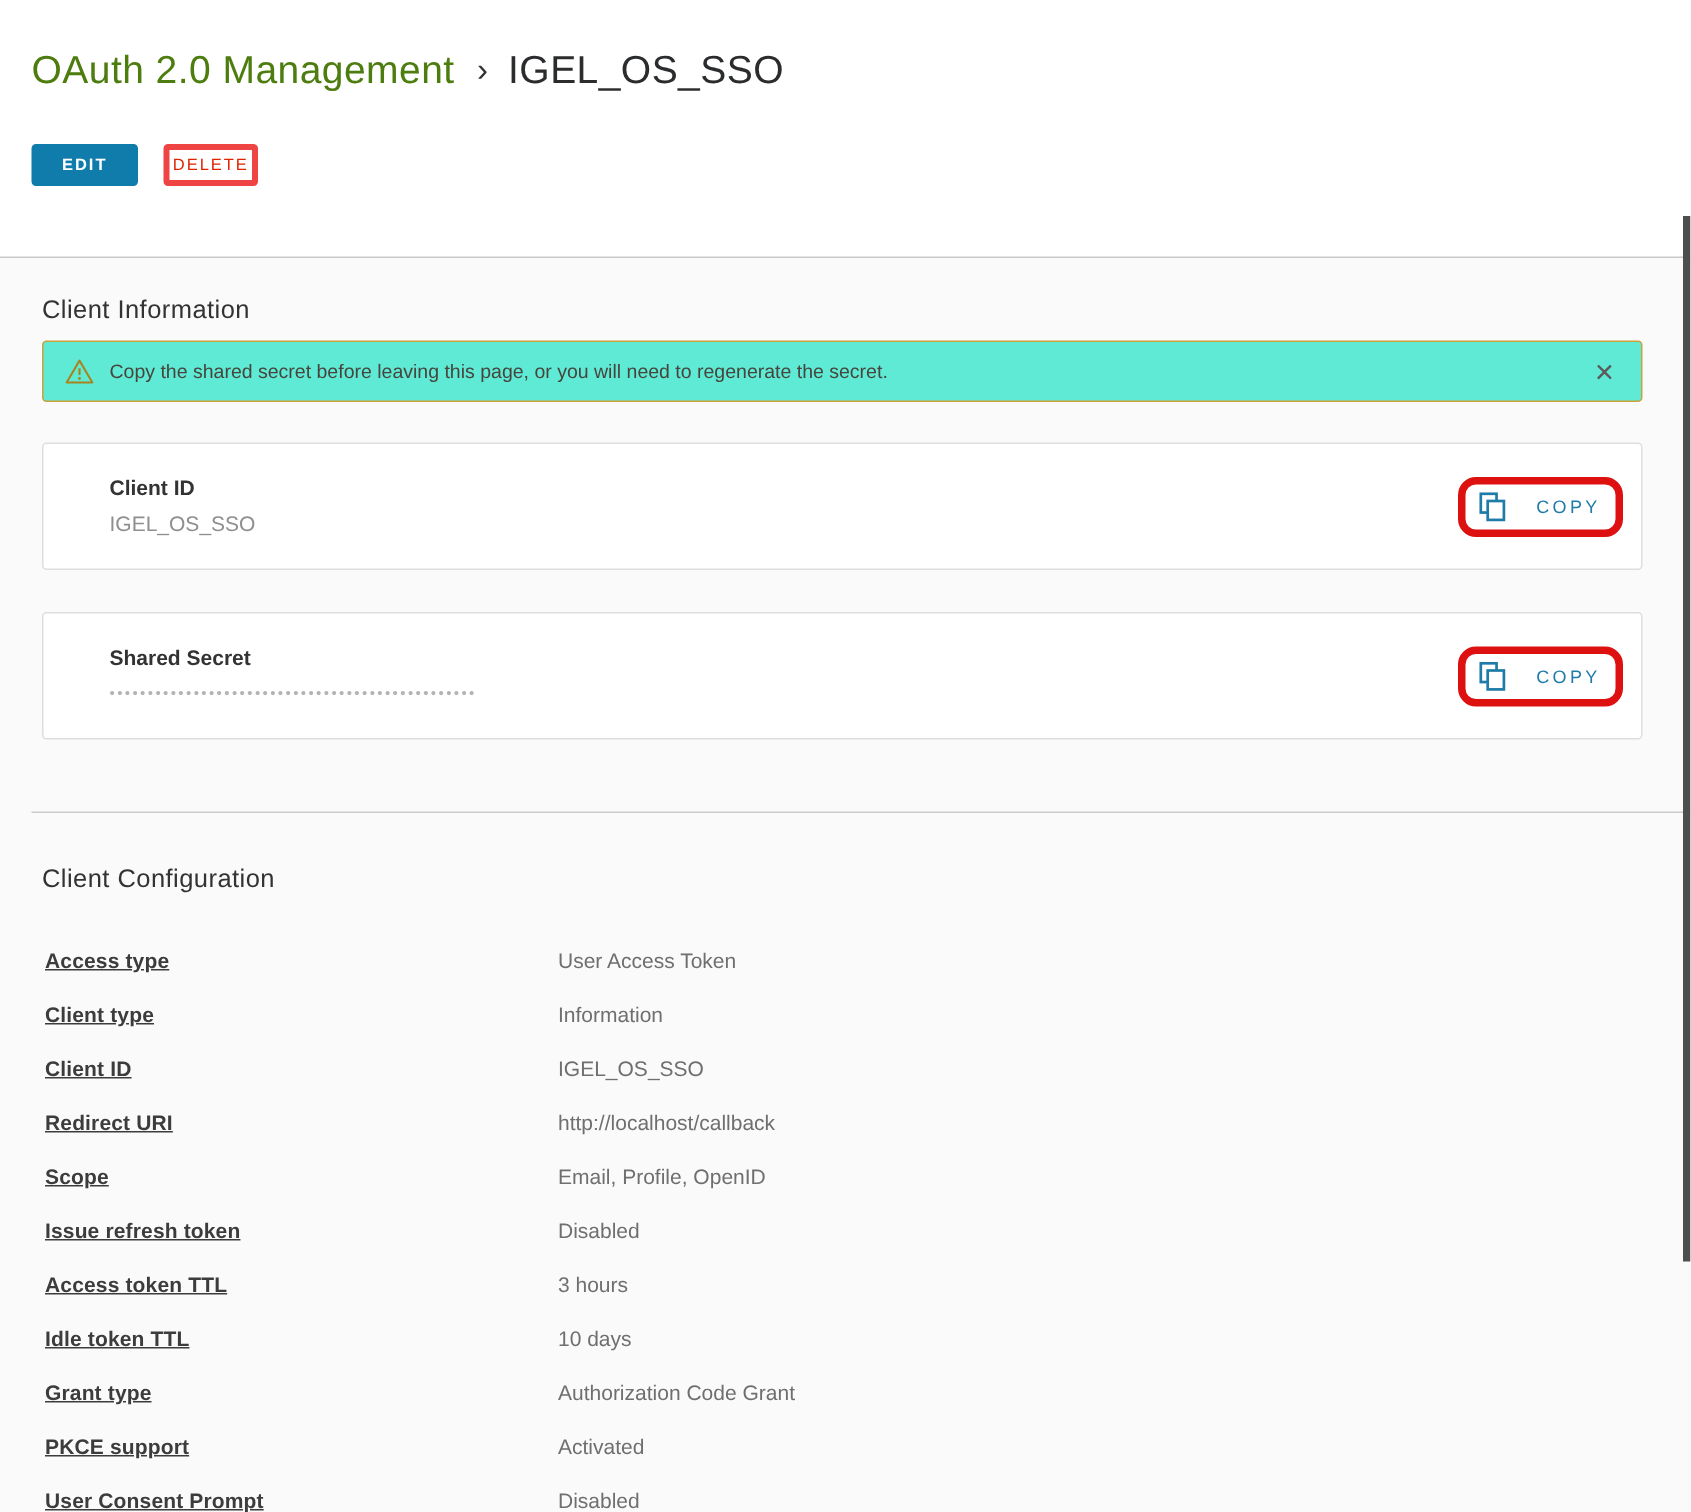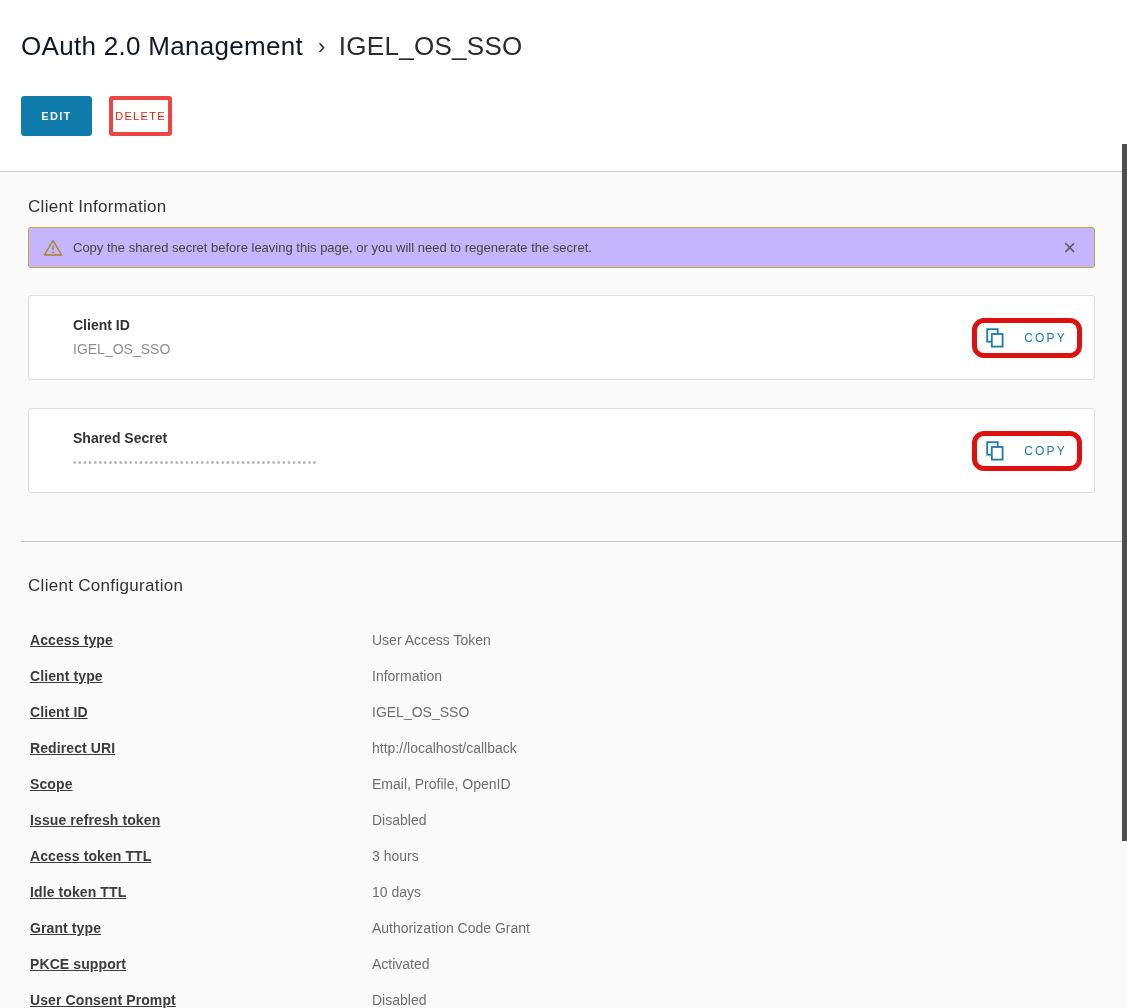--- a/index.html
+++ b/index.html
@@ -4,36 +4,36 @@
 <style>
   html,body{margin:0;padding:0;}
   body{
     width:1127px;height:1008px;position:relative;overflow:hidden;
     background:#ffffff;font-family:"Liberation Sans",sans-serif;
     -webkit-font-smoothing:antialiased;
   }
   
   .page-header{height:143px;box-sizing:border-box;background:#fff;}
   .title-row{margin:28px 0 0 21px;font-size:26px;font-weight:300;letter-spacing:.3px;line-height:36px;white-space:nowrap;}
-  .title-parent{color:#0f172a;}
+  .title-parent{color:#4d7c0f;}
   .title-sep{color:#313335;font-size:22px;margin:0 13px 0 15px;vertical-align:1px;}
   .title-current{color:#2b2c2e;}
   .btn-row{margin:31px 0 0 21px;display:flex;align-items:center;}
-  .btn{box-sizing:border-box;height:40px;border-radius:3px;font-family:"Liberation Sans",sans-serif;
+  .btn{box-sizing:border-box;height:28px;border-radius:3px;font-family:"Liberation Sans",sans-serif;
        font-size:11px;letter-spacing:1.3px;cursor:pointer;display:inline-flex;align-items:center;justify-content:center;}
   .btn-primary{background:#0f7cab;border:1px solid #0f7cab;color:#fff;font-weight:600;width:71px;}
   .btn-danger-outline{background:transparent;border:4px solid #ef4444;color:#e12200;font-weight:500;width:63px;margin-left:17px;}
   
   .content{height:865px;box-sizing:border-box;background:#fafafa;border-top:1px solid #c9c9c9;position:relative;}
   .section-heading{margin:0;font-size:17px;font-weight:400;color:#333;letter-spacing:.3px;line-height:20px;}
   .h-info{margin:25px 0 0 28px;}
   .h-config{margin:34px 0 0 28px;}
   
   .banner{box-sizing:border-box;margin:10px 0 0 28px;width:1067px;height:41px;
-          background:#c4b5fd;border:1px solid #c8a23c;border-radius:3px;
+          background:#5eead4;border:1px solid #c8a23c;border-radius:3px;
           display:flex;align-items:center;padding:0 12px 0 14px;}
   .banner-text{margin-left:10px;font-size:13px;color:#47453d;}
   .banner-close{margin-left:auto;background:none;border:none;padding:0 6px;cursor:pointer;
                 font-size:22px;line-height:1;color:#5a5a5a;font-family:"Liberation Sans",sans-serif;}
   
   .card{box-sizing:border-box;margin:27px 0 0 28px;width:1067px;height:85px;background:#fff;
         border:1px solid #dedede;border-radius:3px;position:relative;
         display:flex;flex-direction:column;justify-content:center;padding-left:44px;}
   .card + .card{margin-top:28px;}
   .card-label{font-size:14px;font-weight:600;color:#333;line-height:17px;}

